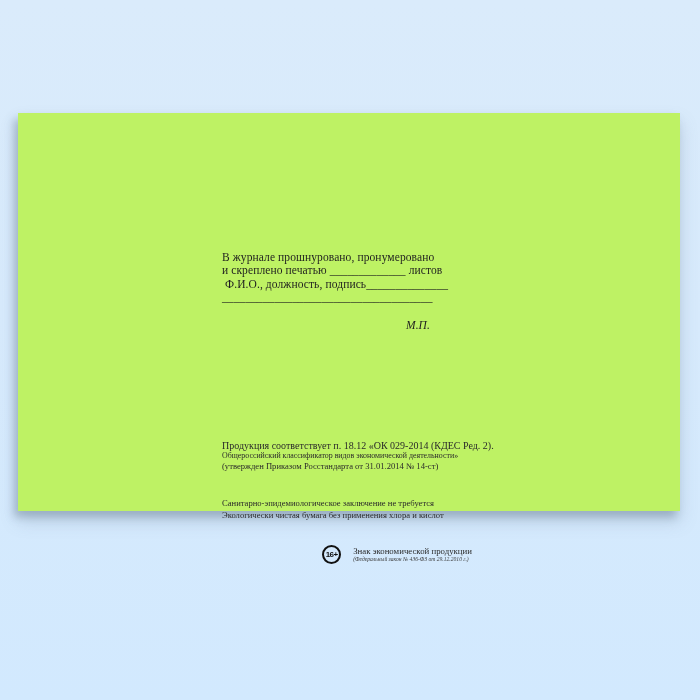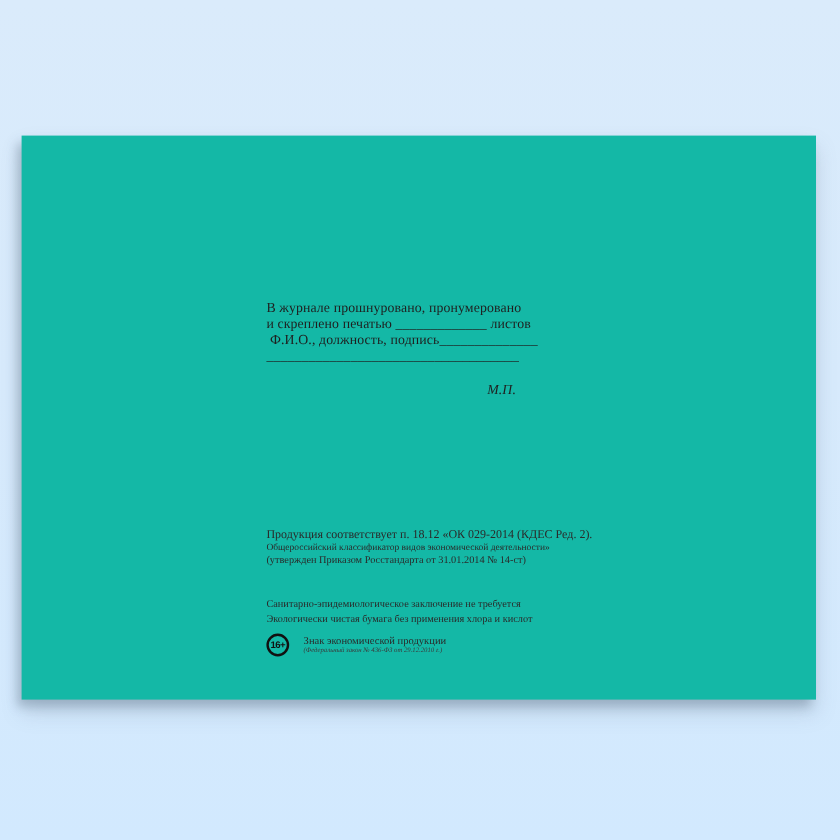--- a/index.html
+++ b/index.html
@@ -13,22 +13,22 @@
     overflow: hidden;
     background: linear-gradient(180deg, #daebfb 0%, #d7eafc 45%, #d2e9fe 100%);
     font-family: "Liberation Serif", serif;
     color: #222222;
   }
   .page {
     position: absolute;
     left: 18px;
     top: 113px;
     width: 662px;
-    height: 470px;
-    background: #14b8a6;
+    height: 398px;
+    background: #bef264;
     box-shadow: -4px 6px 8px rgba(105, 125, 145, 0.40),
                  0 10px 16px rgba(105, 125, 145, 0.25);
   }
   
   .stamp-block {
     position: absolute;
     left: 204px;
     top: 138px;
     width: 216px;
     font-size: 11.5px;
@@ -73,23 +73,24 @@
   }
   .statement {
     font-size: 8.6px;
     line-height: 10px;
     white-space: nowrap;
   }
   .statement.sanitary { margin-top: 27px; }
   .statement.certification { margin-top: 8px; padding-left: 2px; }
   .statement.ecology { margin-top: 2px; }
   .info-sign-row {
-    margin-top: 7px;
+    margin-top: 24px;
     display: flex;
     align-items: flex-start;
+    justify-content: flex-end;
   }
   .age-badge {
     width: 15px;
     height: 15px;
     border: 2.2px solid #111111;
     border-radius: 50%;
     font-family: "Liberation Sans", sans-serif;
     font-weight: bold;
     font-size: 8px;
     line-height: 15px;

